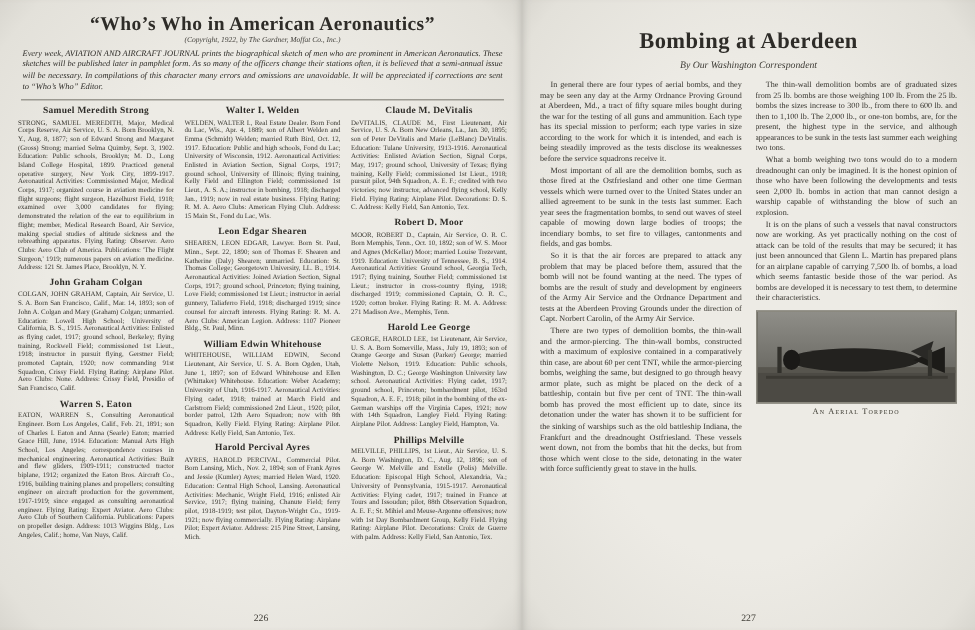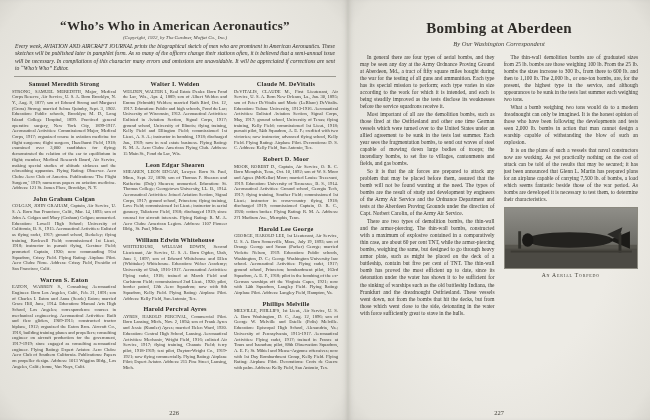--- a/index.html
+++ b/index.html
@@ -11,21 +11,21 @@
   }
   .spread { position:relative; width:650px; height:420px; }
   .page {
     position:absolute; top:0; height:420px;
     background:radial-gradient(ellipse at center,#edebe5 55%,#e3e1da 92%,#d8d6cf 100%);
   }
   .page-left  { left:0;   width:348px; padding:8px 10px 14px 12px; box-shadow:inset -4px 0 6px -4px #b5b3ac; }
   .page-right { left:348px; width:302px; padding:8px 12px 14px 12px; box-shadow:inset 4px 0 6px -4px #b5b3ac; }
 
   
-  .wp-title { font-size:13px; font-weight:bold; text-align:center; letter-spacing:.3px; margin-top:10px; }
+  .wp-title { font-size:13px; font-weight:bold; text-align:center; letter-spacing:.3px; margin-top:0; }
   .wp-copy  { font-size:5px; font-style:italic; text-align:center; margin:1px 0 3px; color:#44423d; }
   .wp-intro { font-size:5.6px; font-style:italic; line-height:1.3; text-align:justify; padding:0 3px; margin-bottom:4px; }
   .wp-rule  { border:none; border-top:1px solid #9b9991; margin:0 2px 3px; }
   .wp-cols  { display:flex; gap:7px; height:338px; overflow:hidden; }
   .wcol     { flex:1 1 0; overflow:hidden; }
   .entry    { margin-bottom:2px; }
   .ename    { font-size:6.3px; font-weight:bold; text-align:center; margin:4px 0 1.5px; letter-spacing:.2px; }
   .entry:first-child .ename { margin-top:0; }
   .ebody    { font-size:4.6px; line-height:1.24; text-align:justify; color:#38362f; }
 

